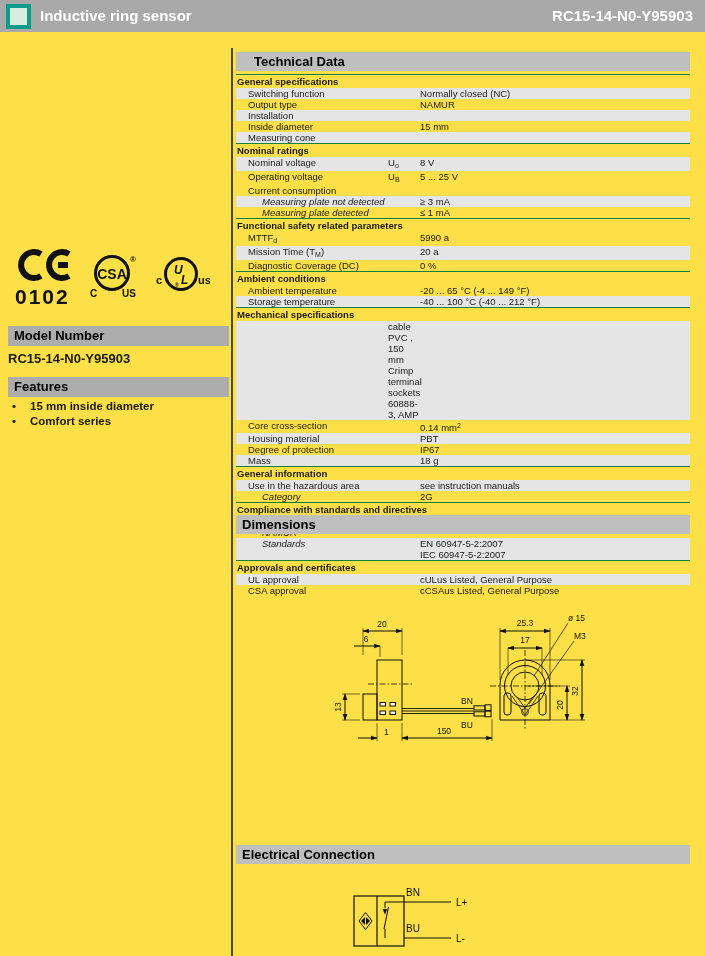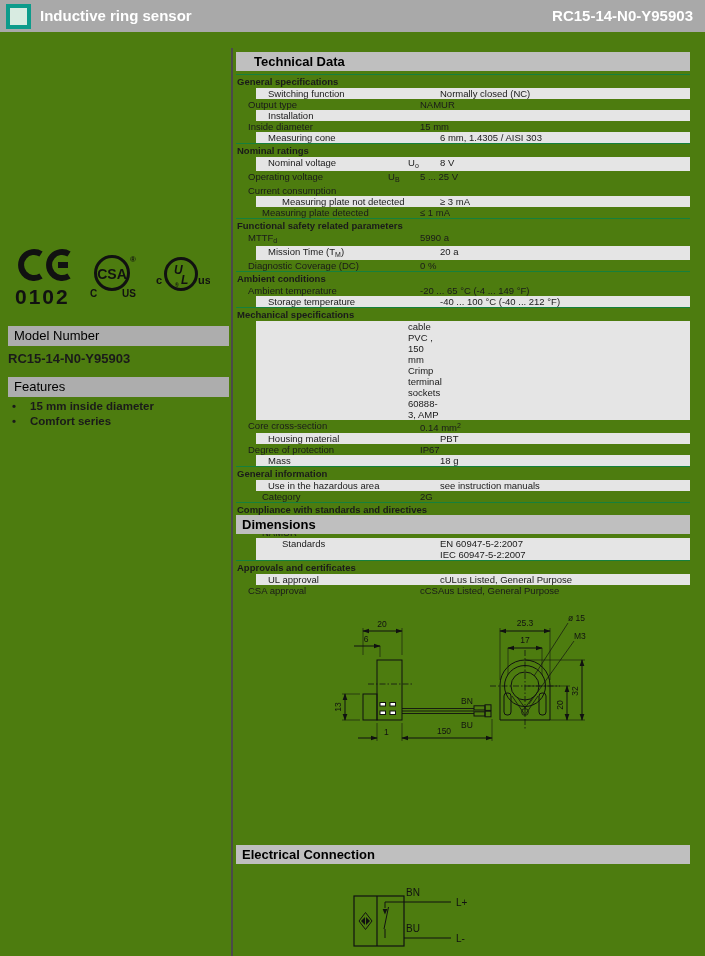--- a/index.html
+++ b/index.html
@@ -1,55 +1,55 @@
 <!DOCTYPE html>
 <html><head>
 <meta charset="utf-8">
 <style>
   * { margin:0; padding:0; box-sizing:border-box; }
   html,body { background:#fff; }
   .page {
-    position:relative; width:705px; height:956px; background:#4d7c0f;
+    position:relative; width:705px; height:956px; background:#fde047;
     font-family:"Liberation Sans","DejaVu Sans",sans-serif; color:#1a1a1a; overflow:hidden;
   }
   
   .topbar { position:absolute; left:0; top:0; width:705px; height:32px; background:#a9a9a9; }
   .logo-square { position:absolute; left:6px; top:4px; width:25px; height:25px;
     background:#d8ebe1; border:4px solid #0d9b8b; }
   .topbar .title { position:absolute; left:40px; top:0; height:32px; line-height:32px;
     color:#ffffff; font-weight:bold; font-size:15px; }
   .topbar .model { position:absolute; right:12px; top:0; height:32px; line-height:32px;
     color:#ffffff; font-weight:bold; font-size:15px; }
   
   .vline { position:absolute; left:231px; top:48px; width:2px; height:908px; background:#4a4a4a; }
   
   .ce-logo { position:absolute; left:13px; top:248px; width:62px; }
   .ce-num { font-size:21px; letter-spacing:2px; color:#111; margin-top:-3px; margin-left:2px;font-weight:bold; }
   .csa-logo { position:absolute; left:88px; top:252px; }
   .ul-logo { position:absolute; left:152px; top:256px; }
   .side-bar-head { position:absolute; left:8px; width:221px; height:20px; background:#adadad;
-    font-size:13px; font-weight:normal; line-height:20px; padding-left:6px; color:#000; }
+    font-size:13px; font-weight:bold; line-height:20px; padding-left:6px; color:#000; }
   .mn-bar { top:326px; }
   .mn-text { position:absolute; left:8px; top:351px; font-size:13px; font-weight:bold; }
   .ft-bar { top:377px; }
   .features { position:absolute; left:8px; top:399px; width:220px; }
   .features .bullet-row { display:flex; font-size:11.5px; font-weight:bold; line-height:15px; }
   .features .dot { width:22px; padding-left:4px; }
   
   .sec-bar { position:absolute; left:236px; width:454px; height:19px; background:#bfbfbf;
     font-size:13px; font-weight:bold; line-height:19px; padding-left:6px; color:#000; }
   .td-bar { top:52px;padding-left:18px; }
   .dim-bar { top:515px; }
   .el-bar { top:845px; }
   
   .tdtable { position:absolute; left:236px; top:74px; width:454px; font-size:9.5px; }
   .trow { display:grid; grid-template-columns:152px 32px 1fr; line-height:11px; min-height:11px; }
-  .trow.shaded { background:#e5e5e5;margin-left:20px; }
+  .trow.shaded { background:#e5e5e5; }
   .trow .lab.ind1 { padding-left:12px; }
-  .trow .lab.ind2 { padding-left:26px; }
+  .trow .lab.ind2 { padding-left:26px;font-style:italic; }
   .tsection { font-weight:bold; border-top:1px solid #15803d; padding:2px 0 1px 1px; line-height:10px; min-height:13px; }
   sub { font-size:7px; vertical-align:-2px; }
   sup { font-size:7px; vertical-align:3px; }
   
   .dim-svg { position:absolute; left:238px; top:535px; }
   .el-svg { position:absolute; left:238px; top:866px; }
   .draw-text { font-size:8.5px; fill:#111; font-family:"Liberation Sans",sans-serif; }
   .wire-text { font-size:10px; fill:#111; font-family:"Liberation Sans",sans-serif; }
   .lg-txt { font-family:"Liberation Sans",sans-serif; font-weight:bold; fill:#111; }
 </style>
@@ -135,23 +135,20 @@
       <div class="trow">
         <div class="lab ind1">Inside diameter</div>
         <div></div>
         <div>
           <div>15 mm</div>
         </div>
       </div>
       <div class="trow shaded">
         <div class="lab ind1">Measuring cone</div>
         <div></div>
-        <div>
-          <div>6 mm, 1.4305 / AISI 303</div>
-        </div>
       </div>
       <div class="tsection">Nominal ratings</div>
       <div class="trow shaded">
         <div class="lab ind1">Nominal voltage</div>
         <div>U<sub>o</sub></div>
         <div>
           <div>8 V</div>
         </div>
       </div>
       <div class="trow">

